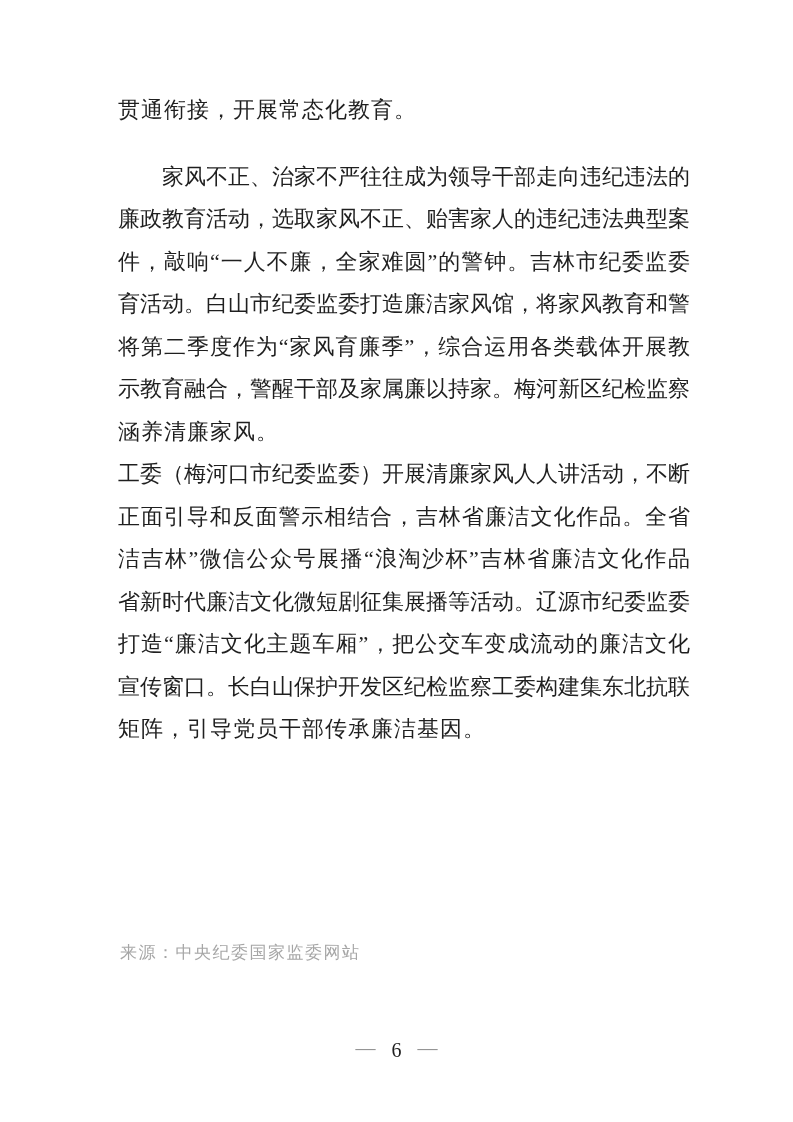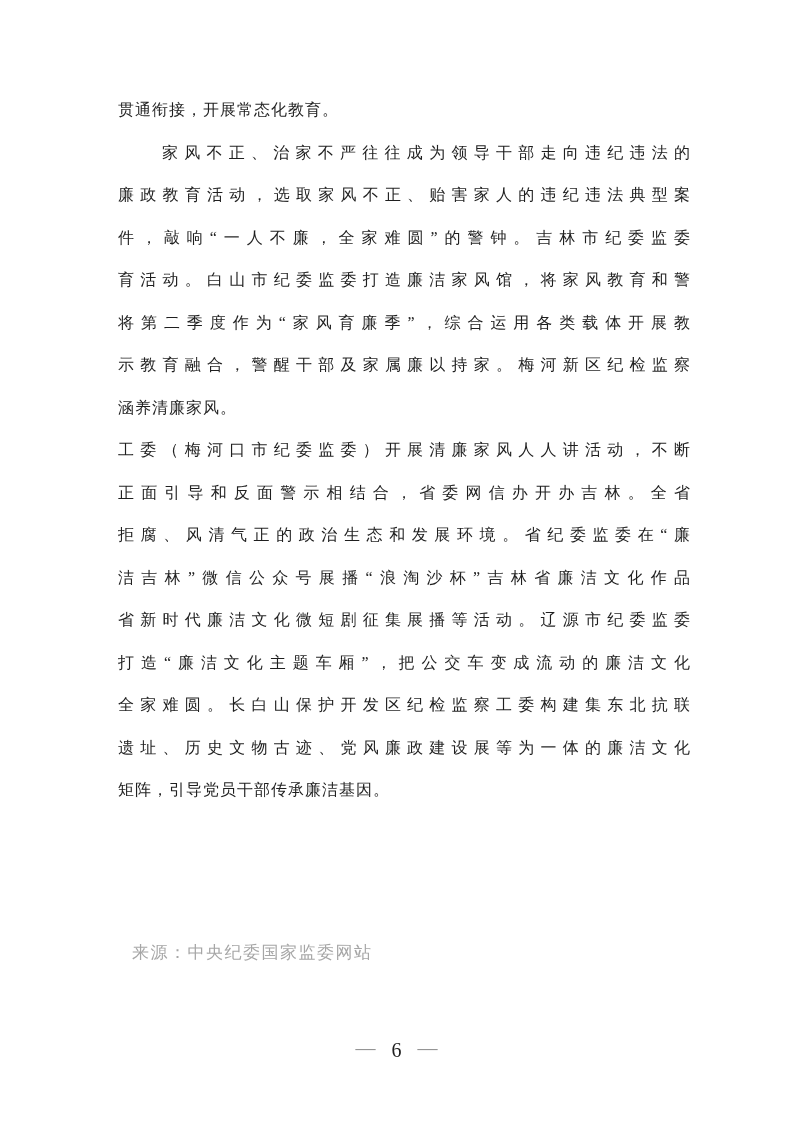--- a/index.html
+++ b/index.html
@@ -16,45 +16,45 @@
     font-family: "Liberation Serif", "DejaVu Serif", serif;
     color: #1f1f1f;
   }
   .body-text {
     position: absolute;
     left: 118px;
     top: 89px;
     width: 572px;
   }
   .doc-line {
-    font-size: 16px;
+    font-size: 22px;
     line-height: 42.5px;
     height: 42.5px;
     letter-spacing: 1px;
     white-space: normal;
     text-align: left;
   }
   .doc-line.justify {
     letter-spacing: 0;
     text-align: justify;
     text-align-last: justify;
   }
   .doc-line.indent {
     text-indent: 44px;
+    margin-top: 24px;
   }
   .source-line {
     position: absolute;
     left: 120px;
     top: 940px;
     font-family: Liberation Serif, serif;
     font-size: 17px;
     line-height: 26px;
     color: #a6a6a6;
     letter-spacing: 1.5px;
-    margin-left: 12px;
   }
   .page-footer {
     position: absolute;
     left: 0;
     top: 1038px;
     width: 100%;
     text-align: center;
     font-size: 20px;
     line-height: 24px;
     color: #1f1f1f;
@@ -88,35 +88,33 @@
       <div class="doc-line justify">育活动。白山市纪委监委打造廉洁家风馆，将家风教育和警</div>
 
       <div class="doc-line justify">将第二季度作为“家风育廉季”，综合运用各类载体开展教</div>
 
       <div class="doc-line justify">示教育融合，警醒干部及家属廉以持家。梅河新区纪检监察</div>
 
       <div class="doc-line">涵养清廉家风。</div>
 
       <div class="doc-line justify">工委（梅河口市纪委监委）开展清廉家风人人讲活动，不断</div>
 
-      <div class="doc-line justify">正面引导和反面警示相结合，省委网信办开办吉林。全省</div>
+      <div class="doc-line justify">正面引导和反面警示相结合，吉林省廉洁文化作品。全省</div>
 
 
-      <div class="doc-line justify">拒腐、风清气正的政治生态和发展环境。省纪委监委在“廉</div>
 
       <div class="doc-line justify">洁吉林”微信公众号展播“浪淘沙杯”吉林省廉洁文化作品</div>
 
 
       <div class="doc-line justify">省新时代廉洁文化微短剧征集展播等活动。辽源市纪委监委</div>
 
       <div class="doc-line justify">打造“廉洁文化主题车厢”，把公交车变成流动的廉洁文化</div>
 
-      <div class="doc-line justify">全家难圆。长白山保护开发区纪检监察工委构建集东北抗联</div>
+      <div class="doc-line justify">宣传窗口。长白山保护开发区纪检监察工委构建集东北抗联</div>
 
-      <div class="doc-line justify">遗址、历史文物古迹、党风廉政建设展等为一体的廉洁文化</div>
 
       <div class="doc-line">矩阵，引导党员干部传承廉洁基因。</div>
     </div>
 
   <div class="source-line">来源：中央纪委国家监委网站</div>
 
   <div class="page-footer">
     <span class="dash">—</span><span class="page-num">6</span><span class="dash">—</span>
   </div>
 

